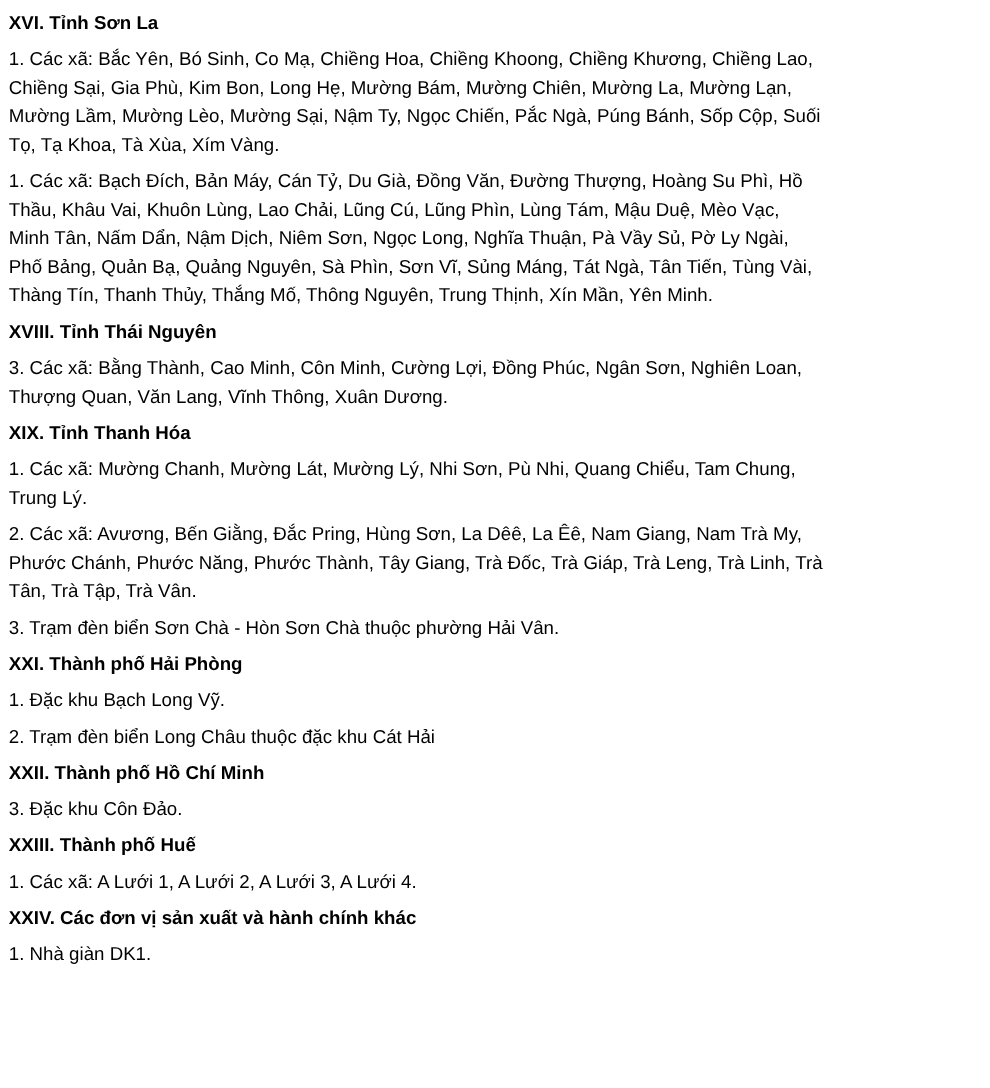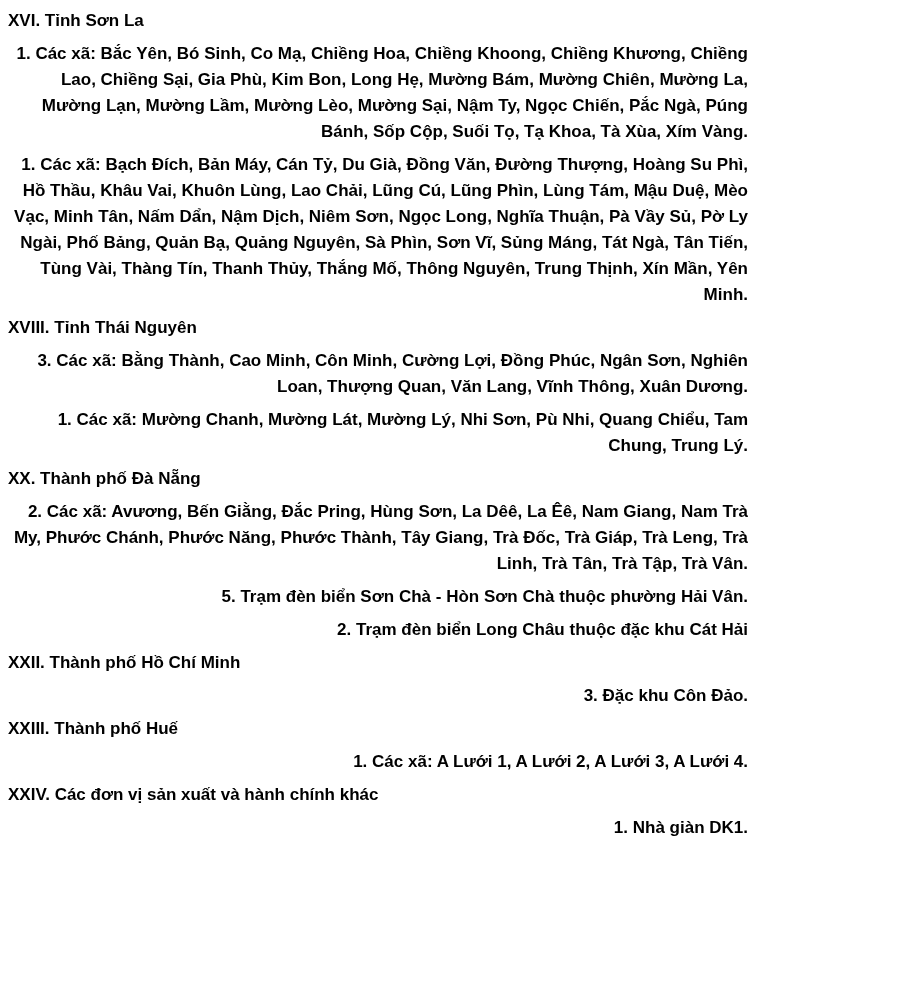--- a/index.html
+++ b/index.html
@@ -20,39 +20,40 @@
     color: #000000;
     -webkit-font-smoothing: antialiased;
   }
   .doc .heading {
     font-weight: bold;
     font-size: 17px;
     margin: 7px 0;
     max-width: 795px;
   }
   .doc .para {
-    font-weight: bold;
+    font-weight: normal;
     margin: 7px 0;
     max-width: 795px;
-    text-align: right;
   }
 </style>
 </head>
 <body>
 
 <main class="doc">
     <h3 class="heading">XVI. Tỉnh Sơn La</h3>
     <p class="para">1. Các xã: Bắc Yên, Bó Sinh, Co Mạ, Chiềng Hoa, Chiềng Khoong, Chiềng Khương, Chiềng Lao, Chiềng Sại, Gia Phù, Kim Bon, Long Hẹ, Mường Bám, Mường Chiên, Mường La, Mường Lạn, Mường Lầm, Mường Lèo, Mường Sại, Nậm Ty, Ngọc Chiến, Pắc Ngà, Púng Bánh, Sốp Cộp, Suối Tọ, Tạ Khoa, Tà Xùa, Xím Vàng.</p>
     <p class="para">1. Các xã: Bạch Đích, Bản Máy, Cán Tỷ, Du Già, Đồng Văn, Đường Thượng, Hoàng Su Phì, Hồ Thầu, Khâu Vai, Khuôn Lùng, Lao Chải, Lũng Cú, Lũng Phìn, Lùng Tám, Mậu Duệ, Mèo Vạc, Minh Tân, Nấm Dẩn, Nậm Dịch, Niêm Sơn, Ngọc Long, Nghĩa Thuận, Pà Vầy Sủ, Pờ Ly Ngài, Phố Bảng, Quản Bạ, Quảng Nguyên, Sà Phìn, Sơn Vĩ, Sủng Máng, Tát Ngà, Tân Tiến, Tùng Vài, Thàng Tín, Thanh Thủy, Thắng Mố, Thông Nguyên, Trung Thịnh, Xín Mần, Yên Minh.</p>
     <h3 class="heading">XVIII. Tỉnh Thái Nguyên</h3>
     <p class="para">3. Các xã: Bằng Thành, Cao Minh, Côn Minh, Cường Lợi, Đồng Phúc, Ngân Sơn, Nghiên Loan, Thượng Quan, Văn Lang, Vĩnh Thông, Xuân Dương.</p>
+    <h3 class="heading">XIX. Tỉnh Thanh Hóa</h3>
     <p class="para">1. Các xã: Mường Chanh, Mường Lát, Mường Lý, Nhi Sơn, Pù Nhi, Quang Chiểu, Tam Chung, Trung Lý.</p>
-    <h3 class="heading">XX. Thành phố Đà Nẵng</h3>
     <p class="para">2. Các xã: Avương, Bến Giằng, Đắc Pring, Hùng Sơn, La Dêê, La Êê, Nam Giang, Nam Trà My, Phước Chánh, Phước Năng, Phước Thành, Tây Giang, Trà Đốc, Trà Giáp, Trà Leng, Trà Linh, Trà Tân, Trà Tập, Trà Vân.</p>
-    <p class="para">5. Trạm đèn biển Sơn Chà - Hòn Sơn Chà thuộc phường Hải Vân.</p>
+    <p class="para">3. Trạm đèn biển Sơn Chà - Hòn Sơn Chà thuộc phường Hải Vân.</p>
+    <h3 class="heading">XXI. Thành phố Hải Phòng</h3>
+    <p class="para">1. Đặc khu Bạch Long Vỹ.</p>
     <p class="para">2. Trạm đèn biển Long Châu thuộc đặc khu Cát Hải</p>
     <h3 class="heading">XXII. Thành phố Hồ Chí Minh</h3>
     <p class="para">3. Đặc khu Côn Đảo.</p>
     <h3 class="heading">XXIII. Thành phố Huế</h3>
     <p class="para">1. Các xã: A Lưới 1, A Lưới 2, A Lưới 3, A Lưới 4.</p>
     <h3 class="heading">XXIV. Các đơn vị sản xuất và hành chính khác</h3>
     <p class="para">1. Nhà giàn DK1.</p>
   </main>
 
 </body></html>

